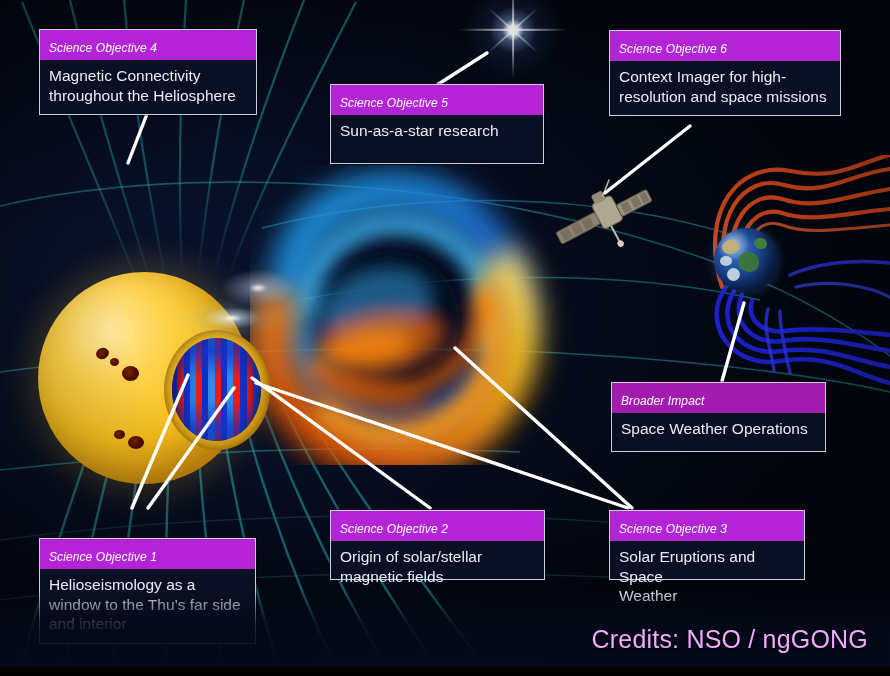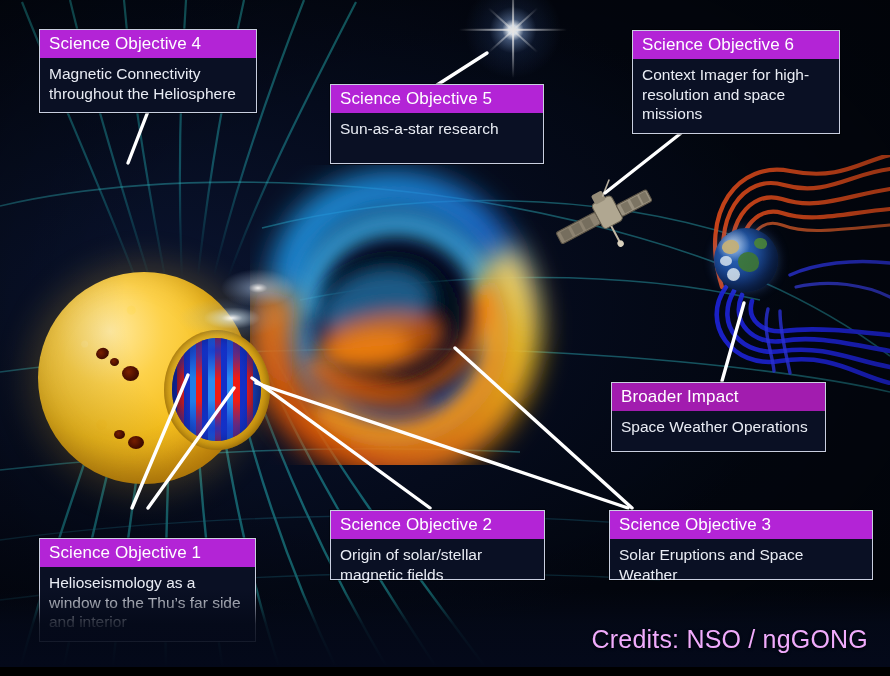--- a/index.html
+++ b/index.html
@@ -136,41 +136,42 @@
 
   
   .callout{
     position:absolute;
     background:#0a1024;
     border:1px solid #c9cfe0;
     box-shadow:0 0 0 1px rgba(0,0,0,.35);
     box-sizing:border-box;
   }
   .callout .hdr{
-    font-size:17px;line-height:1.0;
-    padding:5px 9px 6px 9px;
+    font-size:12px;line-height:1.0;
+    padding:12px 9px 6px 9px;
     color:#ffffff;
     letter-spacing:.1px;
+    font-style:italic;
   }
   .callout .hdr.magenta{background:#b324d6;}
   .callout .hdr.teal{background:#a21caf;}
   .callout .body{
     padding:6px 9px 9px 9px;
     color:#e9ecf4;
     font-size:15.5px;line-height:1.27;
     white-space:pre-line;
   }
 
   .c4{left:39px;top:29px;width:218px;}
   .c5{left:330px;top:84px;width:214px;height:80px;}
-  .c6{left:632px;top:30px;width:208px;}
+  .c6{left:609px;top:30px;width:232px;}
   .bi{left:611px;top:382px;width:215px;height:70px;}
   .c1{left:39px;top:510px;width:217px;margin-top:28px;}
   .c2{left:330px;top:510px;width:215px;height:70px;}
-  .c3{left:609px;top:510px;width:264px;height:70px;}
+  .c3{left:609px;top:510px;width:196px;height:70px;}
 
   
   .leaders{position:absolute;inset:0;pointer-events:none;}
 
   
   .credits{
     position:absolute;right:22px;bottom:22px;
     color:#f0abfc;font-size:25px;letter-spacing:.2px;
     text-shadow:0 1px 3px rgba(0,0,0,.8);
   }

